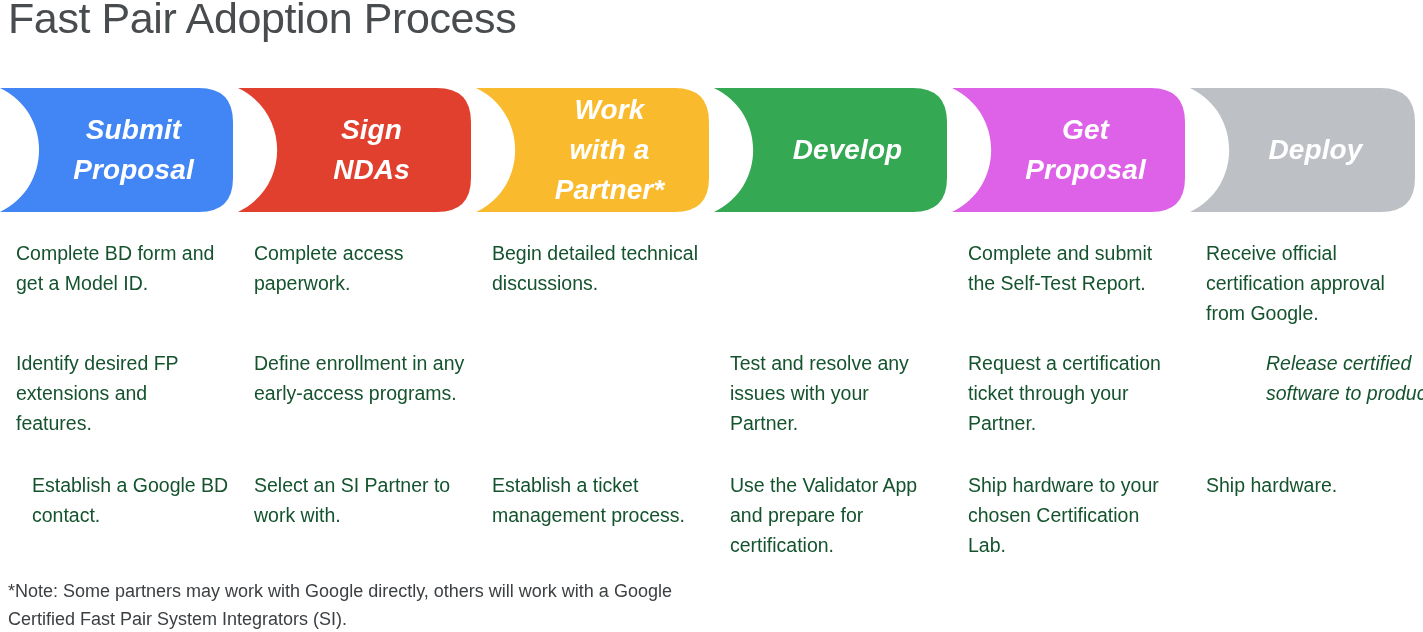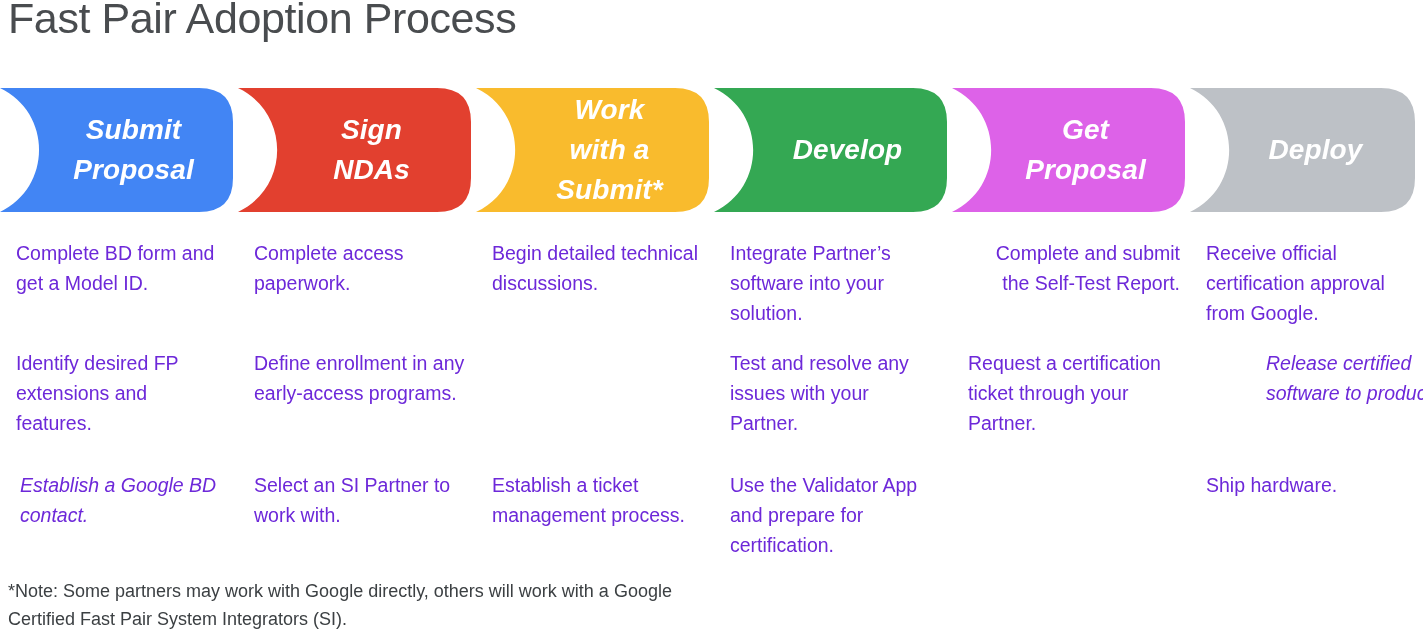--- a/index.html
+++ b/index.html
@@ -81,21 +81,21 @@
   }
   .row {
     position: relative;
     width: 100%;
   }
   .cell {
     position: absolute;
     top: 0;
     font-size: 19.5px;
     line-height: 1.55;
-    color: #6d28d9;
+    color: #14532d;
     font-weight: 400;
   }
 
   
   .footnote {
     position: absolute;
     left: 8px;
     top: 578px;
     width: 720px;
     font-size: 18px;
@@ -122,21 +122,21 @@
       </svg>
       <div class="chev-label">Sign
 NDAs</div>
     </div>
     <div class="chev" style="left: 476px; width: 233px;">
       <svg viewBox="0 0 233 124" preserveAspectRatio="none">
         <path d="M 0,0 L 199,0 Q 233,0 233,34 L 233,90 Q 233,124 199,124 L 0,124 C 52.199999999999996,99.2 52.199999999999996,24.8 0,0 Z" fill="#f9bb2d"></path>
       </svg>
       <div class="chev-label">Work
 with a
-Submit*</div>
+Partner*</div>
     </div>
     <div class="chev" style="left: 714px; width: 233px;">
       <svg viewBox="0 0 233 124" preserveAspectRatio="none">
         <path d="M 0,0 L 199,0 Q 233,0 233,34 L 233,90 Q 233,124 199,124 L 0,124 C 52.199999999999996,99.2 52.199999999999996,24.8 0,0 Z" fill="#34a853"></path>
       </svg>
       <div class="chev-label">Develop</div>
     </div>
     <div class="chev" style="left: 952px; width: 233px;">
       <svg viewBox="0 0 233 124" preserveAspectRatio="none">
         <path d="M 0,0 L 199,0 Q 233,0 233,34 L 233,90 Q 233,124 199,124 L 0,124 C 52.199999999999996,99.2 52.199999999999996,24.8 0,0 Z" fill="#dd62e8"></path>
@@ -150,33 +150,33 @@
       </svg>
       <div class="chev-label" style="padding-left: 26px;">Deploy</div>
     </div>
   </div>
 
 <div class="grid">
     <div class="row" style="position: absolute; top: 0px; left: 0px; width: 1423px; height: 110px;">
       <div class="cell" style="left: 16px; width: 212px;">Complete BD form and get a Model ID.</div>
       <div class="cell" style="left: 492px; width: 212px;">Begin detailed technical discussions.</div>
       <div class="cell" style="left: 254px; width: 212px;">Complete access paperwork.</div>
-      <div class="cell" style="left: 730px; width: 212px;">Integrate Partner’s software into your solution.</div>
-      <div class="cell" style="left: 968px; width: 212px; text-align: right;">Complete and submit the Self-Test Report.</div>
+      <div class="cell" style="left: 968px; width: 212px;">Complete and submit the Self-Test Report.</div>
       <div class="cell" style="left: 1206px; width: 212px;">Receive official certification approval from Google.</div>
     </div>
     <div class="row" style="position: absolute; top: 110px; left: 0px; width: 1423px; height: 110px; padding-left: 24px;">
       <div class="cell" style="left: 16px; width: 212px;">Identify desired FP extensions and features.</div>
       <div class="cell" style="left: 254px; width: 212px;">Define enrollment in any early-access programs.</div>
       <div class="cell" style="left: 730px; width: 212px;">Test and resolve any issues with your Partner.</div>
       <div class="cell" style="left: 968px; width: 212px;">Request a certification ticket through your Partner.</div>
       <div class="cell" style="left: 1266px; width: 212px; font-style: italic;">Release certified software to production.</div>
     </div>
     <div class="row" style="position: absolute; top: 232px; left: 0px; width: 1423px; height: 110px;">
-      <div class="cell" style="left: 20px; width: 212px; font-style: italic;">Establish a Google BD contact.</div>
+      <div class="cell" style="left: 32px; width: 212px;">Establish a Google BD contact.</div>
       <div class="cell" style="left: 254px; width: 212px;">Select an SI Partner to work with.</div>
       <div class="cell" style="left: 492px; width: 212px;">Establish a ticket management process.</div>
       <div class="cell" style="left: 730px; width: 212px;">Use the Validator App and prepare for certification.</div>
+      <div class="cell" style="left: 968px; width: 212px;">Ship hardware to your chosen Certification Lab.</div>
       <div class="cell" style="left: 1206px; width: 212px;">Ship hardware.</div>
     </div>
   </div>
 
 <div class="footnote">*Note: Some partners may work with Google directly, others will work with a Google Certified Fast Pair System Integrators (SI).</div>
 
 </body></html>

